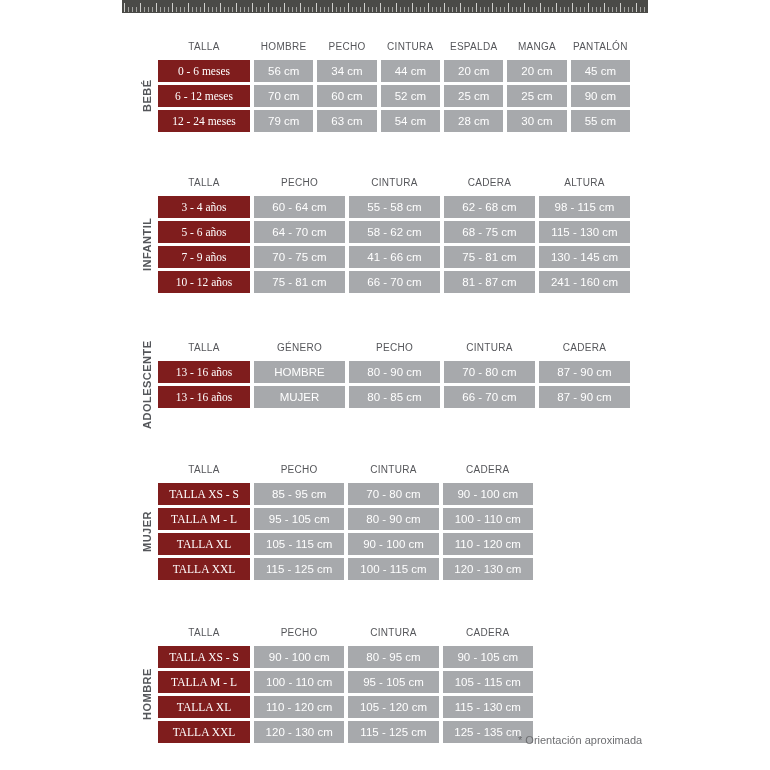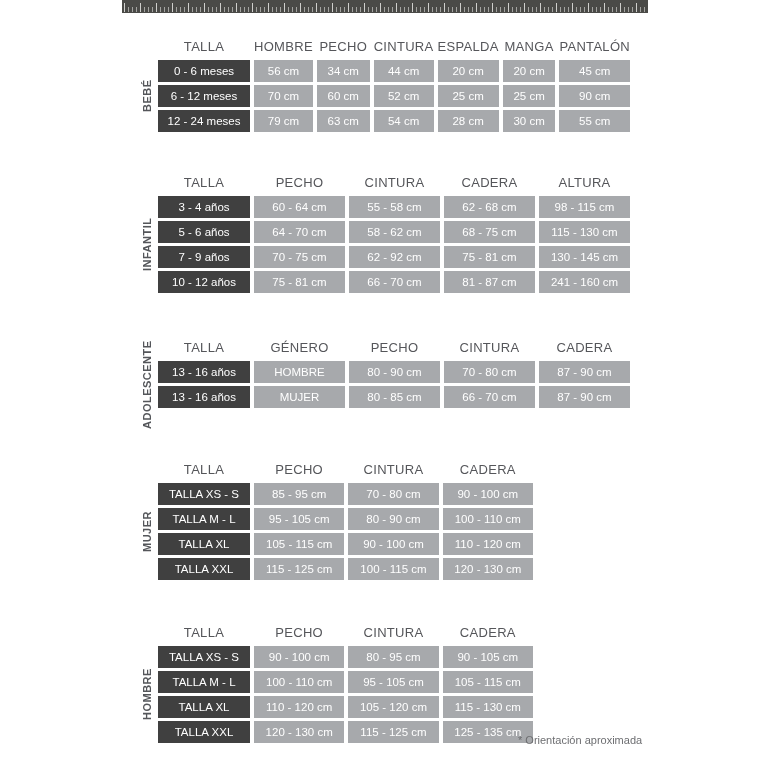--- a/index.html
+++ b/index.html
@@ -17,27 +17,27 @@
   
   .tbl { position:absolute; left:158px; display:grid; column-gap:4px; row-gap:3px; }
   .w-full   { width:472px; }
   .w-narrow { width:375px; }
   .cols-7 { grid-template-columns:92px repeat(6,1fr); }
   .cols-5 { grid-template-columns:92px repeat(4,1fr); }
   .cols-4 { grid-template-columns:92px repeat(3,1fr); }
 
   .hcell {
     height:21px; display:flex; align-items:center; justify-content:center;
-    font-size:13px; color:#55565a; letter-spacing:.3px;
+    font-size:10px; color:#55565a; letter-spacing:.3px;
   }
   .cell {
     height:22px; display:flex; align-items:center; justify-content:center;
     font-size:11.5px; color:#ffffff; white-space:nowrap;
   }
-  .dark  { background:#404040; }
+  .dark  { background:#7f1d1d;font-family:Liberation Serif, serif; }
   .light { background:#a7a9ac; }
 
   .side-label {
     position:absolute; left:-18px; top:24px; height:calc(100% - 24px); width:14px;
     writing-mode:vertical-rl; transform:rotate(180deg);
     display:flex; align-items:center; justify-content:center;
     font-weight:bold; font-size:11px; color:#54565a; letter-spacing:.5px; white-space:nowrap;
   }
 
   .footnote { position:absolute; left:518px; top:734px; font-size:11px; color:#6d6e71; }
@@ -100,21 +100,21 @@
   <div class="cell light">98 - 115 cm</div>
 
   <div class="cell dark">5 - 6 años</div>
   <div class="cell light">64 - 70 cm</div>
   <div class="cell light">58 - 62 cm</div>
   <div class="cell light">68 - 75 cm</div>
   <div class="cell light">115 - 130 cm</div>
 
   <div class="cell dark">7 - 9 años</div>
   <div class="cell light">70 - 75 cm</div>
-  <div class="cell light">62 - 92 cm</div>
+  <div class="cell light">41 - 66 cm</div>
   <div class="cell light">75 - 81 cm</div>
   <div class="cell light">130 - 145 cm</div>
 
   <div class="cell dark">10 - 12 años</div>
   <div class="cell light">75 - 81 cm</div>
   <div class="cell light">66 - 70 cm</div>
   <div class="cell light">81 - 87 cm</div>
   <div class="cell light">241 - 160 cm</div>
 </section>
 

